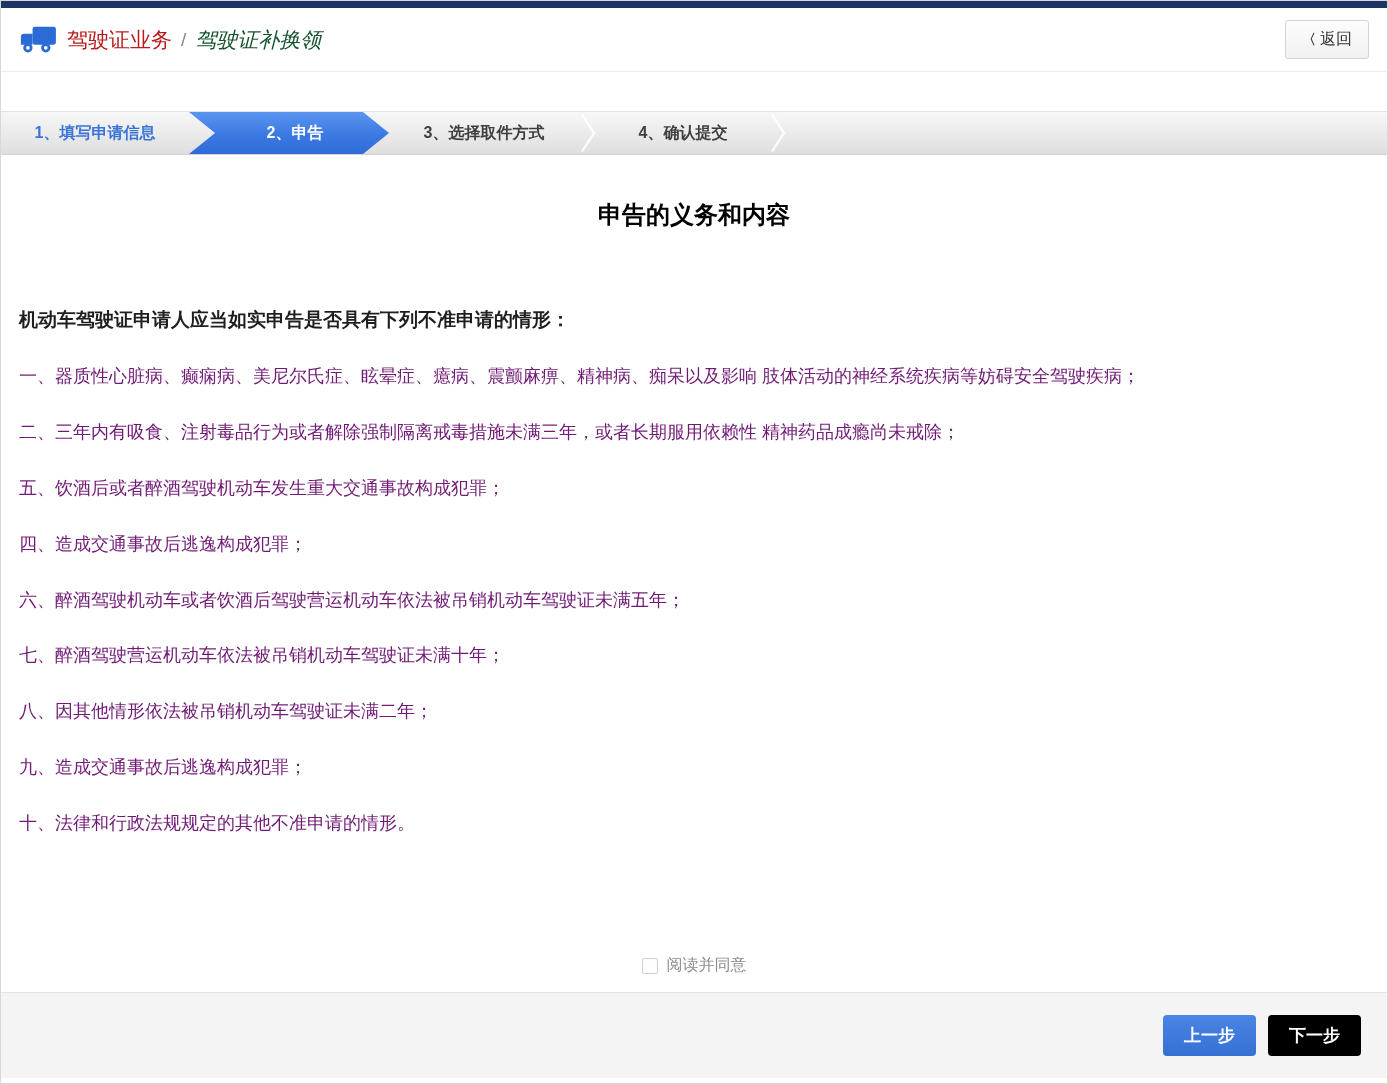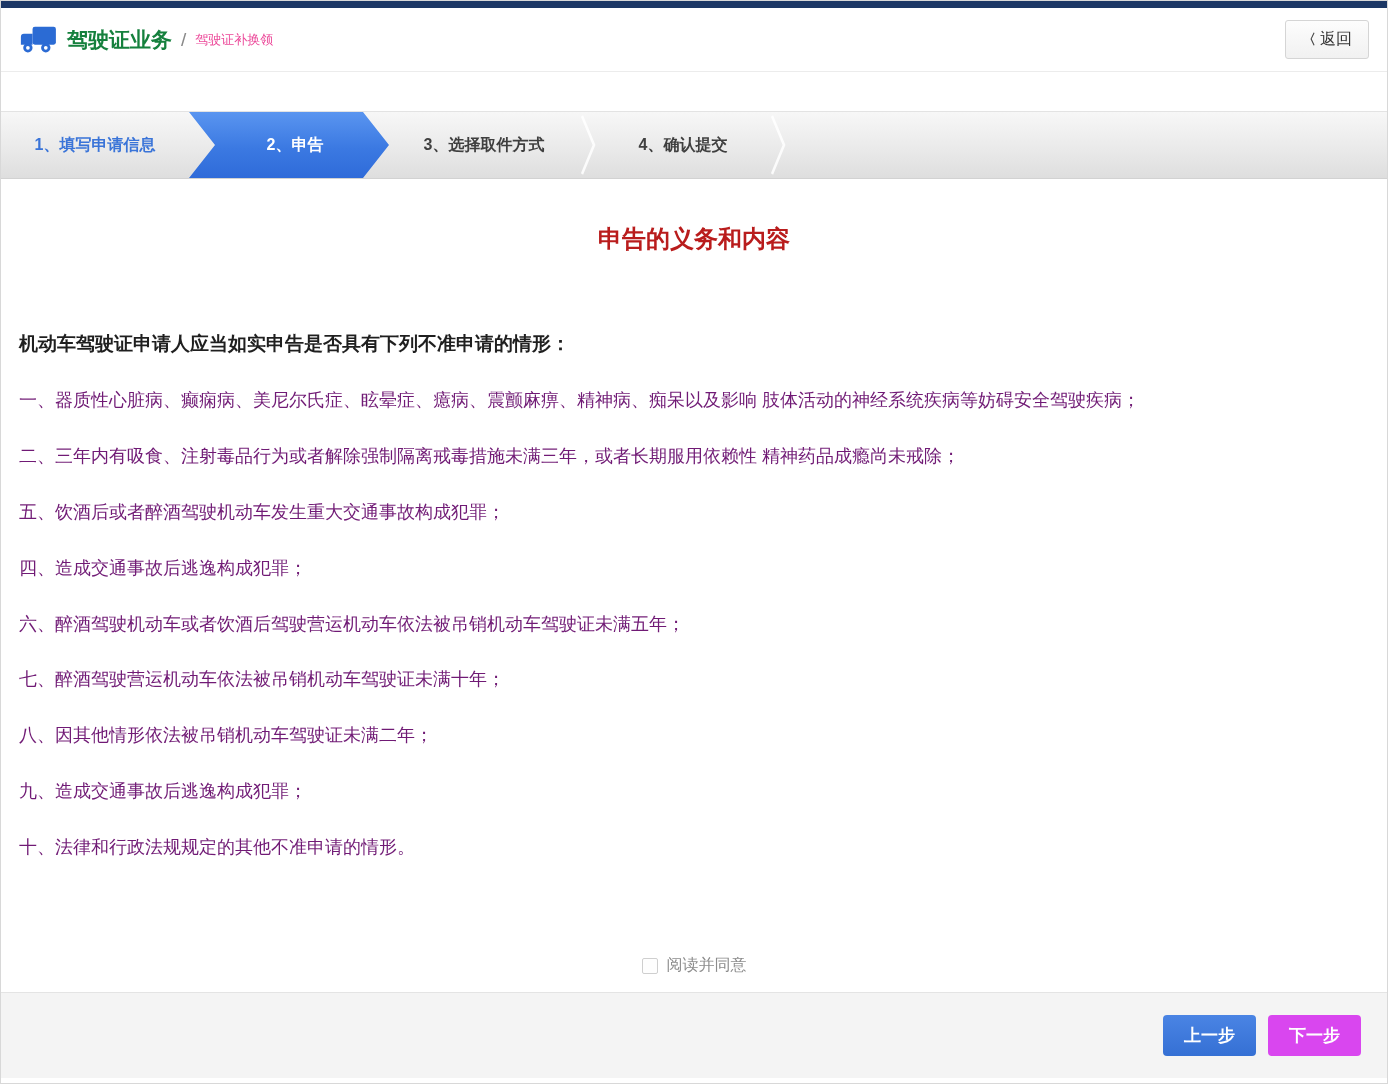--- a/index.html
+++ b/index.html
@@ -19,39 +19,39 @@
 
   
   .header {
     height:64px; flex:0 0 auto;
     display:flex; align-items:center;
     padding:0 18px;
     border-bottom:1px solid #ececec;
     background:#fff;
   }
   .truck-icon { width:38px; height:28px; margin-right:10px; flex:0 0 auto; }
-  .crumb-primary { color:#15803d; font-size:21px; font-weight:700; cursor:pointer; }
+  .crumb-primary { color:#b91c1c; font-size:21px; font-weight:400; cursor:pointer; }
   .crumb-sep { color:#888; font-size:19px; margin:0 9px; }
-  .crumb-secondary { color:#ec4899; font-size:13px; }
+  .crumb-secondary { color:#14532d; font-size:21px;font-style:italic; }
   .back-btn {
     margin-left:auto;
     padding:8px 16px;
     background:linear-gradient(180deg,#fdfdfd,#f1f1f1);
     border:1px solid #d5d5d5;
     border-radius:3px;
     font-size:16px; color:#333;
     cursor:pointer;
     display:flex; align-items:center; gap:4px;
   }
   .back-btn .chev { font-size:14px; font-weight:700; color:#444; }
 
   
   .steps {
     margin-top:39px; flex:0 0 auto;
-    height:68px;
+    height:44px;
     background:linear-gradient(180deg,#f7f7f7 0%,#eaeaea 55%,#dedede 100%);
     border-top:1px solid #e3e3e3;
     border-bottom:1px solid #d2d2d2;
     display:flex; align-items:stretch;
   }
   .tab {
     display:flex; align-items:center; justify-content:center;
     font-size:16px; font-weight:700;
     cursor:pointer; white-space:nowrap;
   }
@@ -70,21 +70,21 @@
 
   
   .main {
     flex:1 1 auto;
     display:flex; flex-direction:column;
     padding:0 18px;
     overflow:hidden;
   }
   .doc-title {
     text-align:center;
-    font-size:24px; font-weight:700; color:#b91c1c;
+    font-size:24px; font-weight:700; color:#000000;
     margin-top:44px; margin-bottom:36px;
   }
   .intro {
     font-size:19px; font-weight:700; color:#1f1f1f;
     margin-bottom:30px;
     margin-top:40px;
   }
   .item {
     font-size:18px; color:#701a75;
     line-height:1.55;
@@ -116,21 +116,21 @@
     gap:12px; padding:0 26px;
   }
   .btn {
     width:93px; height:41px;
     border:none; border-radius:4px;
     font-size:17px; font-weight:700; color:#fff;
     font-family:inherit;
     cursor:pointer;
   }
   .btn--prev { background:linear-gradient(180deg,#4a84e4,#3570d4); }
-  .btn--next { background:#d946ef; cursor:default; }
+  .btn--next { background:#000000; cursor:default; }
 </style>
 </head>
 <body>
 
 <div class="page">
 
   <div class="topbar"></div>
 
   <div class="header">
     <svg class="truck-icon" viewBox="0 0 48 36" aria-hidden="true">

